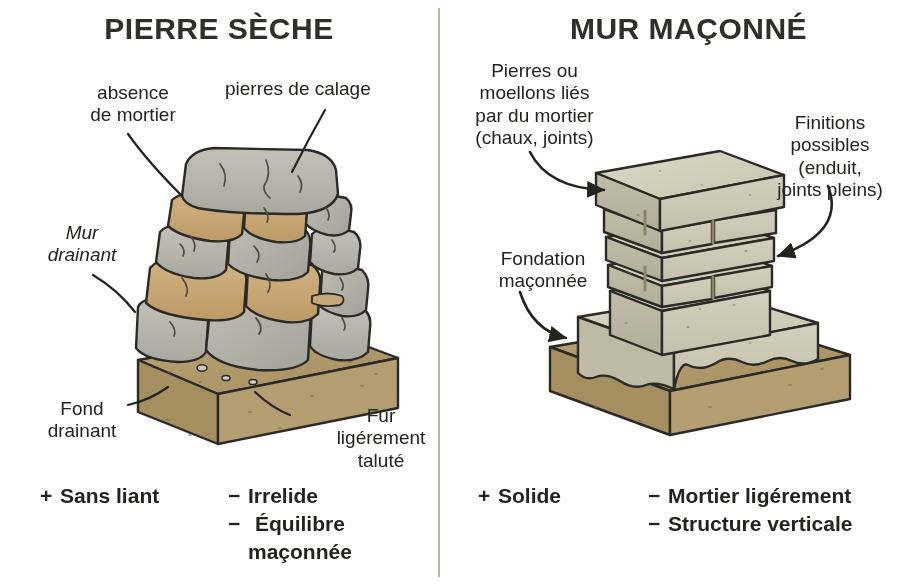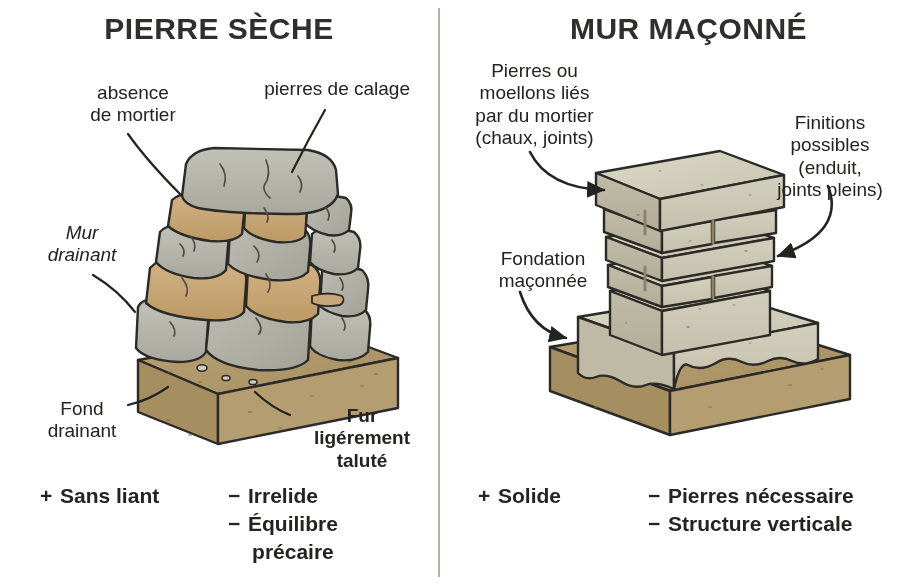--- a/index.html
+++ b/index.html
@@ -46,24 +46,24 @@
   .ann {
     position: absolute;
     color: #232320;
     font-size: 19px;
     line-height: 1.18;
     text-align: center;
     white-space: pre-line;
   }
 
   #ann-absence     { left: 58px;  top: 82px;  width: 150px; }
-  #ann-calage      { left: 225px; top: 78px;  width: 185px; text-align: right;}
+  #ann-calage      { left: 225px; top: 78px;  width: 185px; text-align: left;}
   #ann-mur-drain   { left: 22px;  top: 222px; width: 120px; font-style: italic; }
   #ann-fond-drain  { left: 22px;  top: 398px; width: 120px; }
-  #ann-fruit       { left: 287px; top: 405px; width: 150px; font-weight: bold; }
+  #ann-fruit       { left: 306px; top: 405px; width: 150px; }
 
   #ann-pierres-ou  { left: 447px; top: 60px;  width: 175px; }
   #ann-finitions   { left: 755px; top: 112px; width: 150px; }
   #ann-fondation   { left: 468px; top: 248px; width: 150px; }
 
   
   .bullets {
     position: absolute;
     font-size: 21px;
     font-weight: bold;
@@ -369,35 +369,35 @@
   </div>
 
   <div class="bullets" id="cons-left">
     <div class="bullet-row">
       <span class="bullet-sign">−</span>
       <span class="bullet-text">Irrelide</span>
     </div>
     <div class="bullet-row">
       <span class="bullet-sign">−</span>
       <span class="bullet-text">Équilibre
-précaire</span>
+maçonnée</span>
     </div>
   </div>
 
   <div class="bullets" id="pros-right">
     <div class="bullet-row">
       <span class="bullet-sign">+</span>
       <span class="bullet-text">Solide</span>
     </div>
   </div>
 
   <div class="bullets" id="cons-right">
     <div class="bullet-row">
       <span class="bullet-sign">−</span>
-      <span class="bullet-text">Pierres nécessaire</span>
+      <span class="bullet-text">Mortier ligérement</span>
     </div>
     <div class="bullet-row">
       <span class="bullet-sign">−</span>
       <span class="bullet-text">Structure verticale</span>
     </div>
   </div>
 
 </div>
 
 </body></html>

